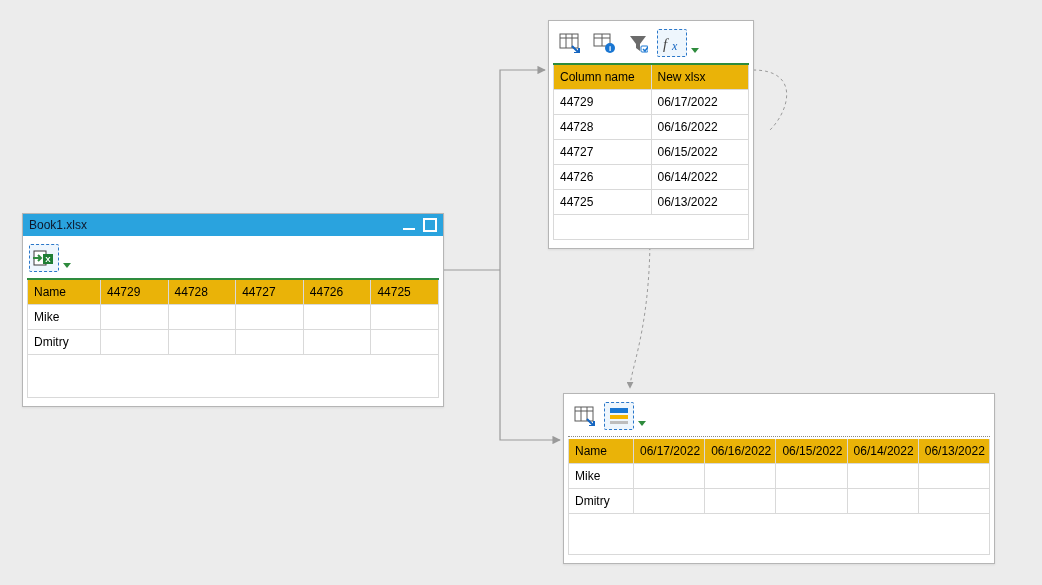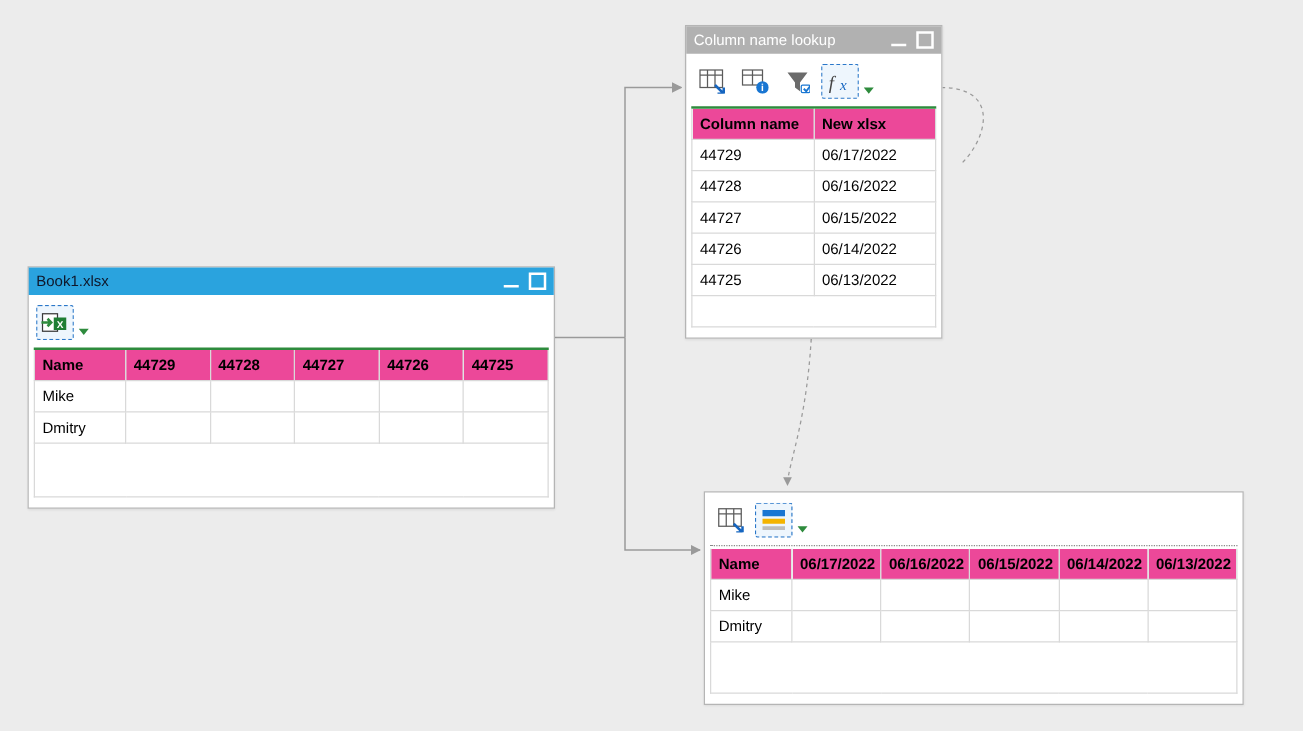--- a/index.html
+++ b/index.html
@@ -13,21 +13,21 @@
   .min-line{width:12px;height:2px;background:#fff;display:inline-block;position:relative;top:4px}
   .sqbtn{width:14px;height:14px;border:2px solid #fff;box-sizing:border-box}
   .body{padding:4px 4px 8px 4px}
   .toolbar{display:flex;gap:4px;padding:4px 2px 6px 2px;align-items:center}
   .ticon{width:28px;height:26px;display:flex;align-items:center;justify-content:center;border:1px solid transparent;border-radius:2px}
   .ticon.sel{border:1px dashed #2a77c9;background:#eef6fd}
   .ticon svg{display:block}
   .drop-arrow{width:10px;align-self:flex-end;margin-bottom:2px}
   table.grid{border-collapse:collapse;width:100%;table-layout:fixed}
   table.grid th,table.grid td{border:1px solid #d9d9d9;padding:3px 6px;text-align:left;height:18px;white-space:nowrap;overflow:hidden}
-  table.grid th{background:#ec4899;font-weight:700;border-top:none}
+  table.grid th{background:#eab308;font-weight:400;border-top:none}
   .hdrline{height:2px;background:#2e8b3d;margin:0 0 0 0}
   .conn{position:absolute;left:0;top:0;pointer-events:none}
 </style>
 </head>
 <body>
 
 <div class="canvas">
 
 <svg class="conn" width="1042" height="585">
   <defs>
@@ -99,27 +99,20 @@
             </tr>
         <tr>
               <td colspan="6" style="height:36px;border-left:1px solid #d9d9d9;border-right:1px solid #d9d9d9"></td>
             </tr>
       </tbody>
     </table>
   </div>
 </div>
 
 <div class="node" style="left:548px;top:20px;width:204px">
-  <div class="titlebar tb-gray">
-    <span class="t">Column name lookup</span>
-    <span class="tb-right">
-      <span class="min-line"></span>
-      <span class="sqbtn"></span>
-    </span>
-  </div>
   <div class="body">
     <div class="toolbar">
       <div class="ticon">
         <svg width="22" height="20">
               <rect x="1" y="1" width="18" height="14" fill="#fff" stroke="#5b5b5b"></rect>
               <line x1="1" y1="5" x2="19" y2="5" stroke="#5b5b5b"></line>
               <line x1="7" y1="1" x2="7" y2="15" stroke="#5b5b5b"></line>
               <line x1="13" y1="1" x2="13" y2="15" stroke="#5b5b5b"></line>
               <path d="M13,13 L20,20 M20,20 L20,15 M20,20 L15,20" stroke="#1565c0" stroke-width="2" fill="none"></path>
             </svg>

